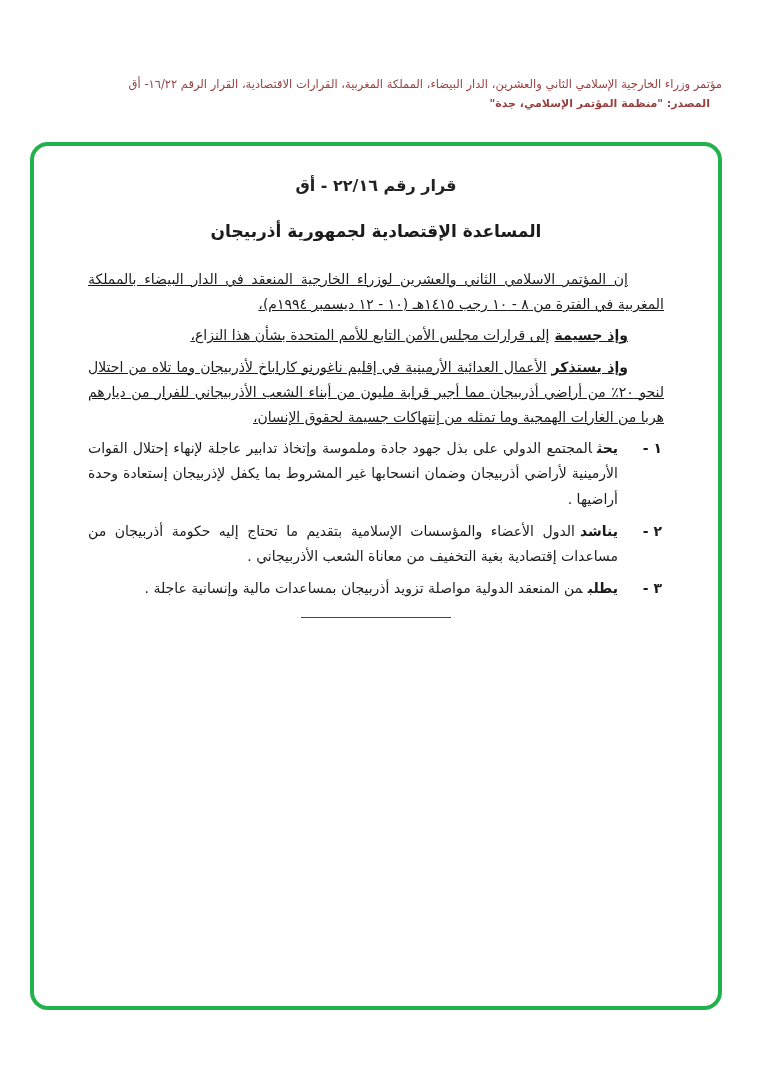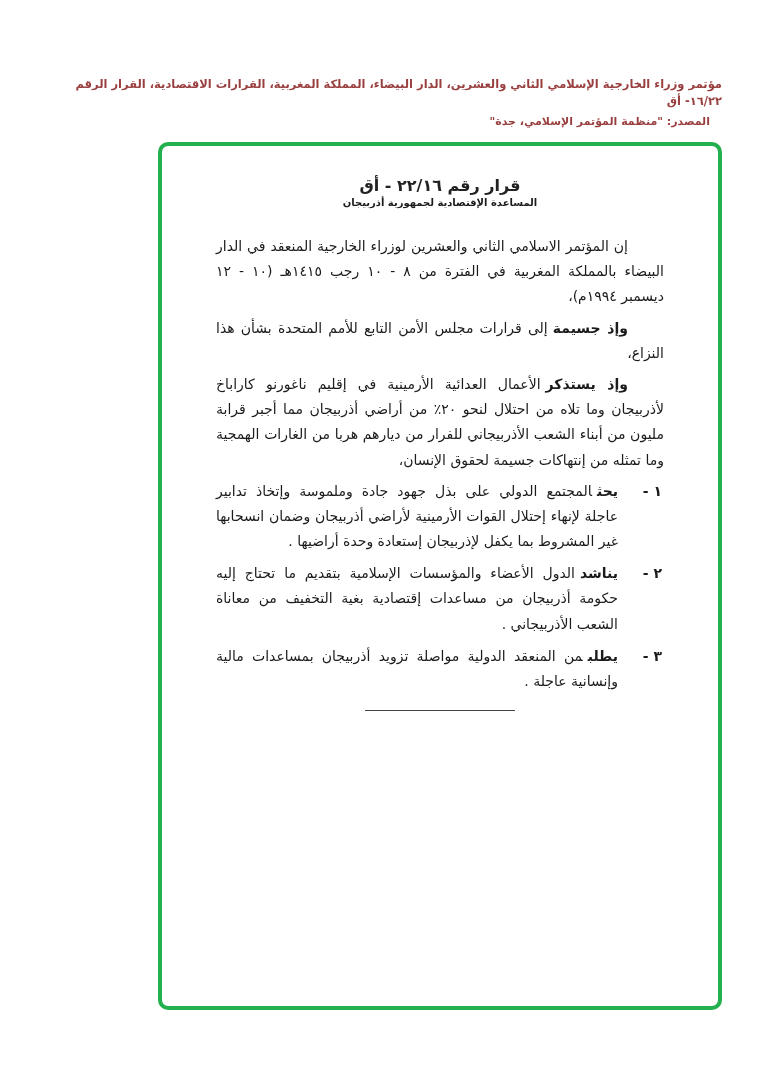--- a/index.html
+++ b/index.html
@@ -19,38 +19,38 @@
   .doc-header {
     position: absolute;
     top: 76px;
     right: 40px;
     left: 36px;
     text-align: right;
     color: #993f3f;
   }
   .doc-header .line1 {
     font-size: 11.5px;
-    font-weight: bold;
+    font-weight: normal;
     line-height: 1.5;
   }
   .doc-header .line2 {
     font-size: 11px;
     font-weight: bold;
     margin-top: 4px;
     padding-right: 12px;
   }
   
   .frame {
     position: absolute;
     top: 142px;
     right: 40px;
-    width: 564px;
+    width: 692px;
     height: 868px;
     border: 4px solid #22b14c;
-    border-radius: 10px;
+    border-radius: 18px;
     padding: 30px 54px 0 54px;
     overflow: hidden;
     background: #ffffff;
   }
   .t-resolution {
     text-align: center;
     font-weight: bold;
     font-size: 16px;
     letter-spacing: 1px;
     color: #222222;
@@ -58,34 +58,35 @@
   .t-regarding {
     text-align: center;
     font-size: 15px;
     font-weight: bold;
     margin-top: 13px;
     color: #222222;
   }
   .t-subject {
     text-align: center;
     font-weight: bold;
-    font-size: 10px;
-    margin-top: 2px;
+    font-size: 17px;
+    margin-top: 26px;
     color: #1b1b1b;
   }
   .body-text {
     margin-top: 26px;
     font-size: 14px;
     line-height: 1.8;
     text-align: justify;
     color: #1b1b1b;
   }
   .para {
     text-indent: 36px;
     margin-bottom: 6px;
+    text-decoration: underline;
   }
   .lead {
     font-weight: bold;
     padding-left: 5px;
   }
   .items { margin-top: 6px; }
   .item {
     position: relative;
     padding-right: 46px;
     margin-bottom: 7px;

